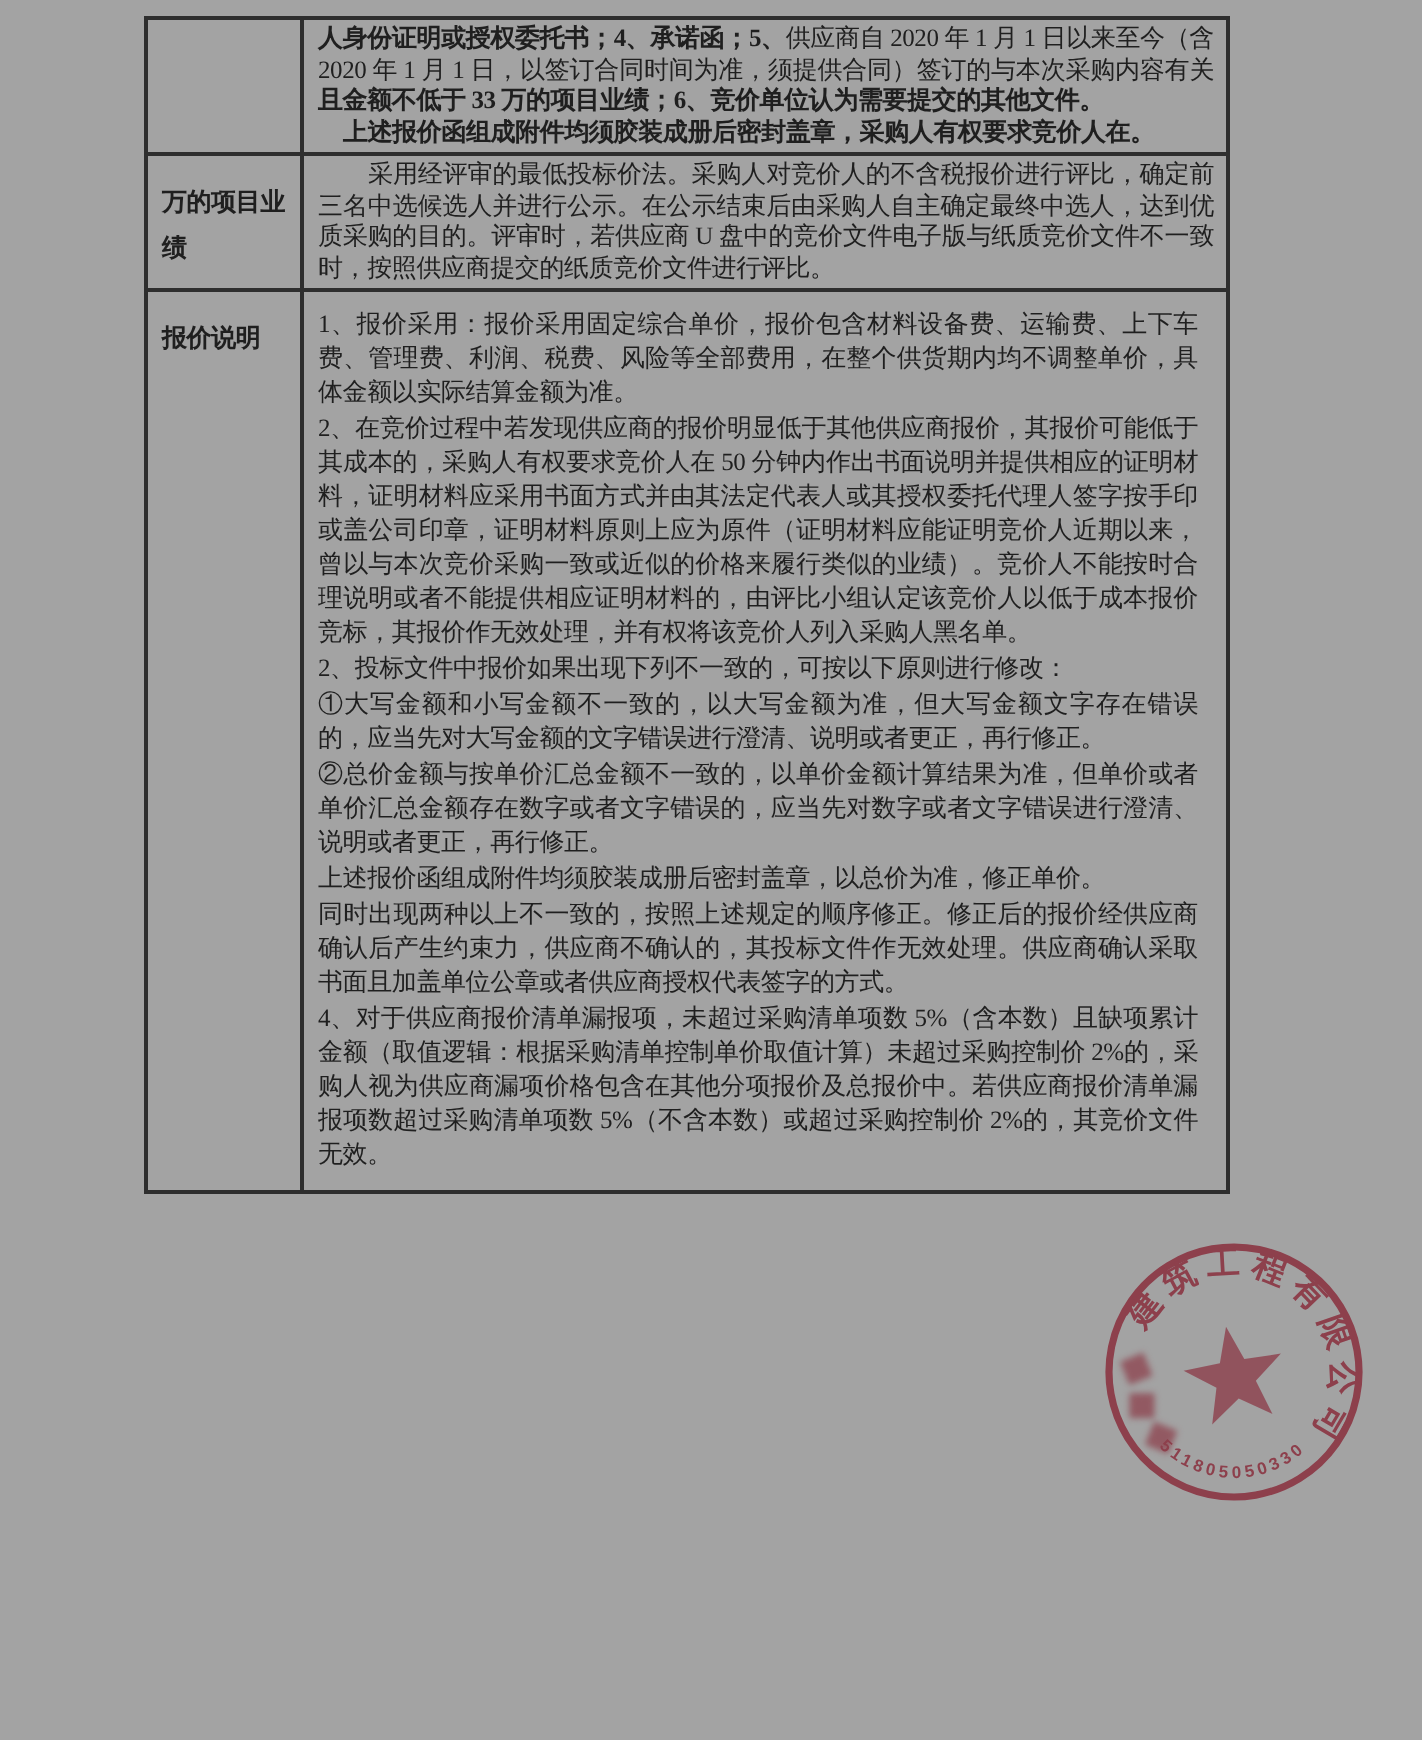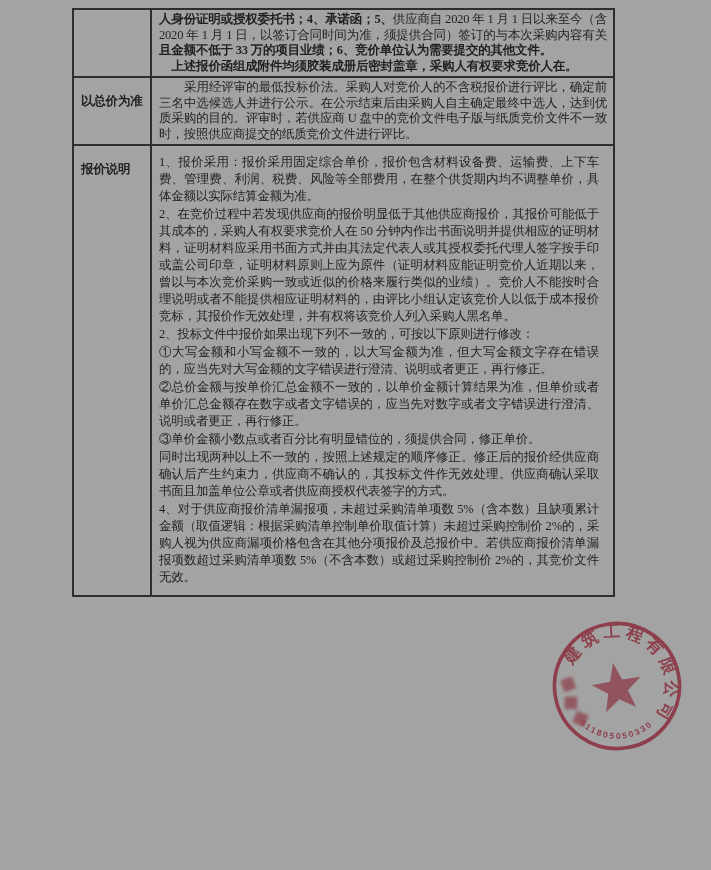--- a/index.html
+++ b/index.html
@@ -87,35 +87,35 @@
     <tbody>
         <tr style="height:64px;">
       <td class="label-cell"></td>
       <td class="content-cell content-tight">
         <p><span class="b">人身份证明或授权委托书；4、承诺函；5、</span><span>供应商自 2020 年 1 月 1 日以来至今（含 2020 年 1 月 1 日，以签订合同时间为准，须提供合同）签订的与本次采购内容有关</span><span class="b">且金额不低于 33 万的项目业绩；6、竞价单位认为需要提交的其他文件。</span></p>
         <p class="b indent1">上述报价函组成附件均须胶装成册后密封盖章，采购人有权要求竞价人在。</p>
       </td>
     </tr>
 
     <tr style="height:68px;">
-      <td class="label-cell">以总价为准</td>
+      <td class="label-cell">万的项目业绩</td>
       <td class="content-cell content-tight">
         <p class="indent2">采用经评审的最低投标价法。采购人对竞价人的不含税报价进行评比，确定前三名中选候选人并进行公示。在公示结束后由采购人自主确定最终中选人，达到优质采购的目的。评审时，若供应商 U 盘中的竞价文件电子版与纸质竞价文件不一致时，按照供应商提交的纸质竞价文件进行评比。</p>
       </td>
     </tr>
 
     <tr>
       <td class="label-cell">报价说明</td>
       <td class="content-cell content-spread">
         <p>1、报价采用：报价采用固定综合单价，报价包含材料设备费、运输费、上下车费、管理费、利润、税费、风险等全部费用，在整个供货期内均不调整单价，具体金额以实际结算金额为准。</p>
         <p>2、在竞价过程中若发现供应商的报价明显低于其他供应商报价，其报价可能低于其成本的，采购人有权要求竞价人在 50 分钟内作出书面说明并提供相应的证明材料，证明材料应采用书面方式并由其法定代表人或其授权委托代理人签字按手印或盖公司印章，证明材料原则上应为原件（证明材料应能证明竞价人近期以来，曾以与本次竞价采购一致或近似的价格来履行类似的业绩）。竞价人不能按时合理说明或者不能提供相应证明材料的，由评比小组认定该竞价人以低于成本报价竞标，其报价作无效处理，并有权将该竞价人列入采购人黑名单。</p>
         <p>2、投标文件中报价如果出现下列不一致的，可按以下原则进行修改：</p>
         <p>①大写金额和小写金额不一致的，以大写金额为准，但大写金额文字存在错误的，应当先对大写金额的文字错误进行澄清、说明或者更正，再行修正。</p>
         <p>②总价金额与按单价汇总金额不一致的，以单价金额计算结果为准，但单价或者单价汇总金额存在数字或者文字错误的，应当先对数字或者文字错误进行澄清、说明或者更正，再行修正。</p>
-        <p>③单价金额小数点或者百分比有明显错位的，须提供合同，修正单价。</p>
+        <p>上述报价函组成附件均须胶装成册后密封盖章，以总价为准，修正单价。</p>
         <p>同时出现两种以上不一致的，按照上述规定的顺序修正。修正后的报价经供应商确认后产生约束力，供应商不确认的，其投标文件作无效处理。供应商确认采取书面且加盖单位公章或者供应商授权代表签字的方式。</p>
         <p>4、对于供应商报价清单漏报项，未超过采购清单项数 5%（含本数）且缺项累计金额（取值逻辑：根据采购清单控制单价取值计算）未超过采购控制价 2%的，采购人视为供应商漏项价格包含在其他分项报价及总报价中。若供应商报价清单漏报项数超过采购清单项数 5%（不含本数）或超过采购控制价 2%的，其竞价文件无效。</p>
       </td>
     </tr>
   </tbody>
     </table>
 
   <div class="stamp" style="--seal:#d9556b;">
     <svg viewBox="-67 -67 134 134" width="134" height="134">
       <defs>

